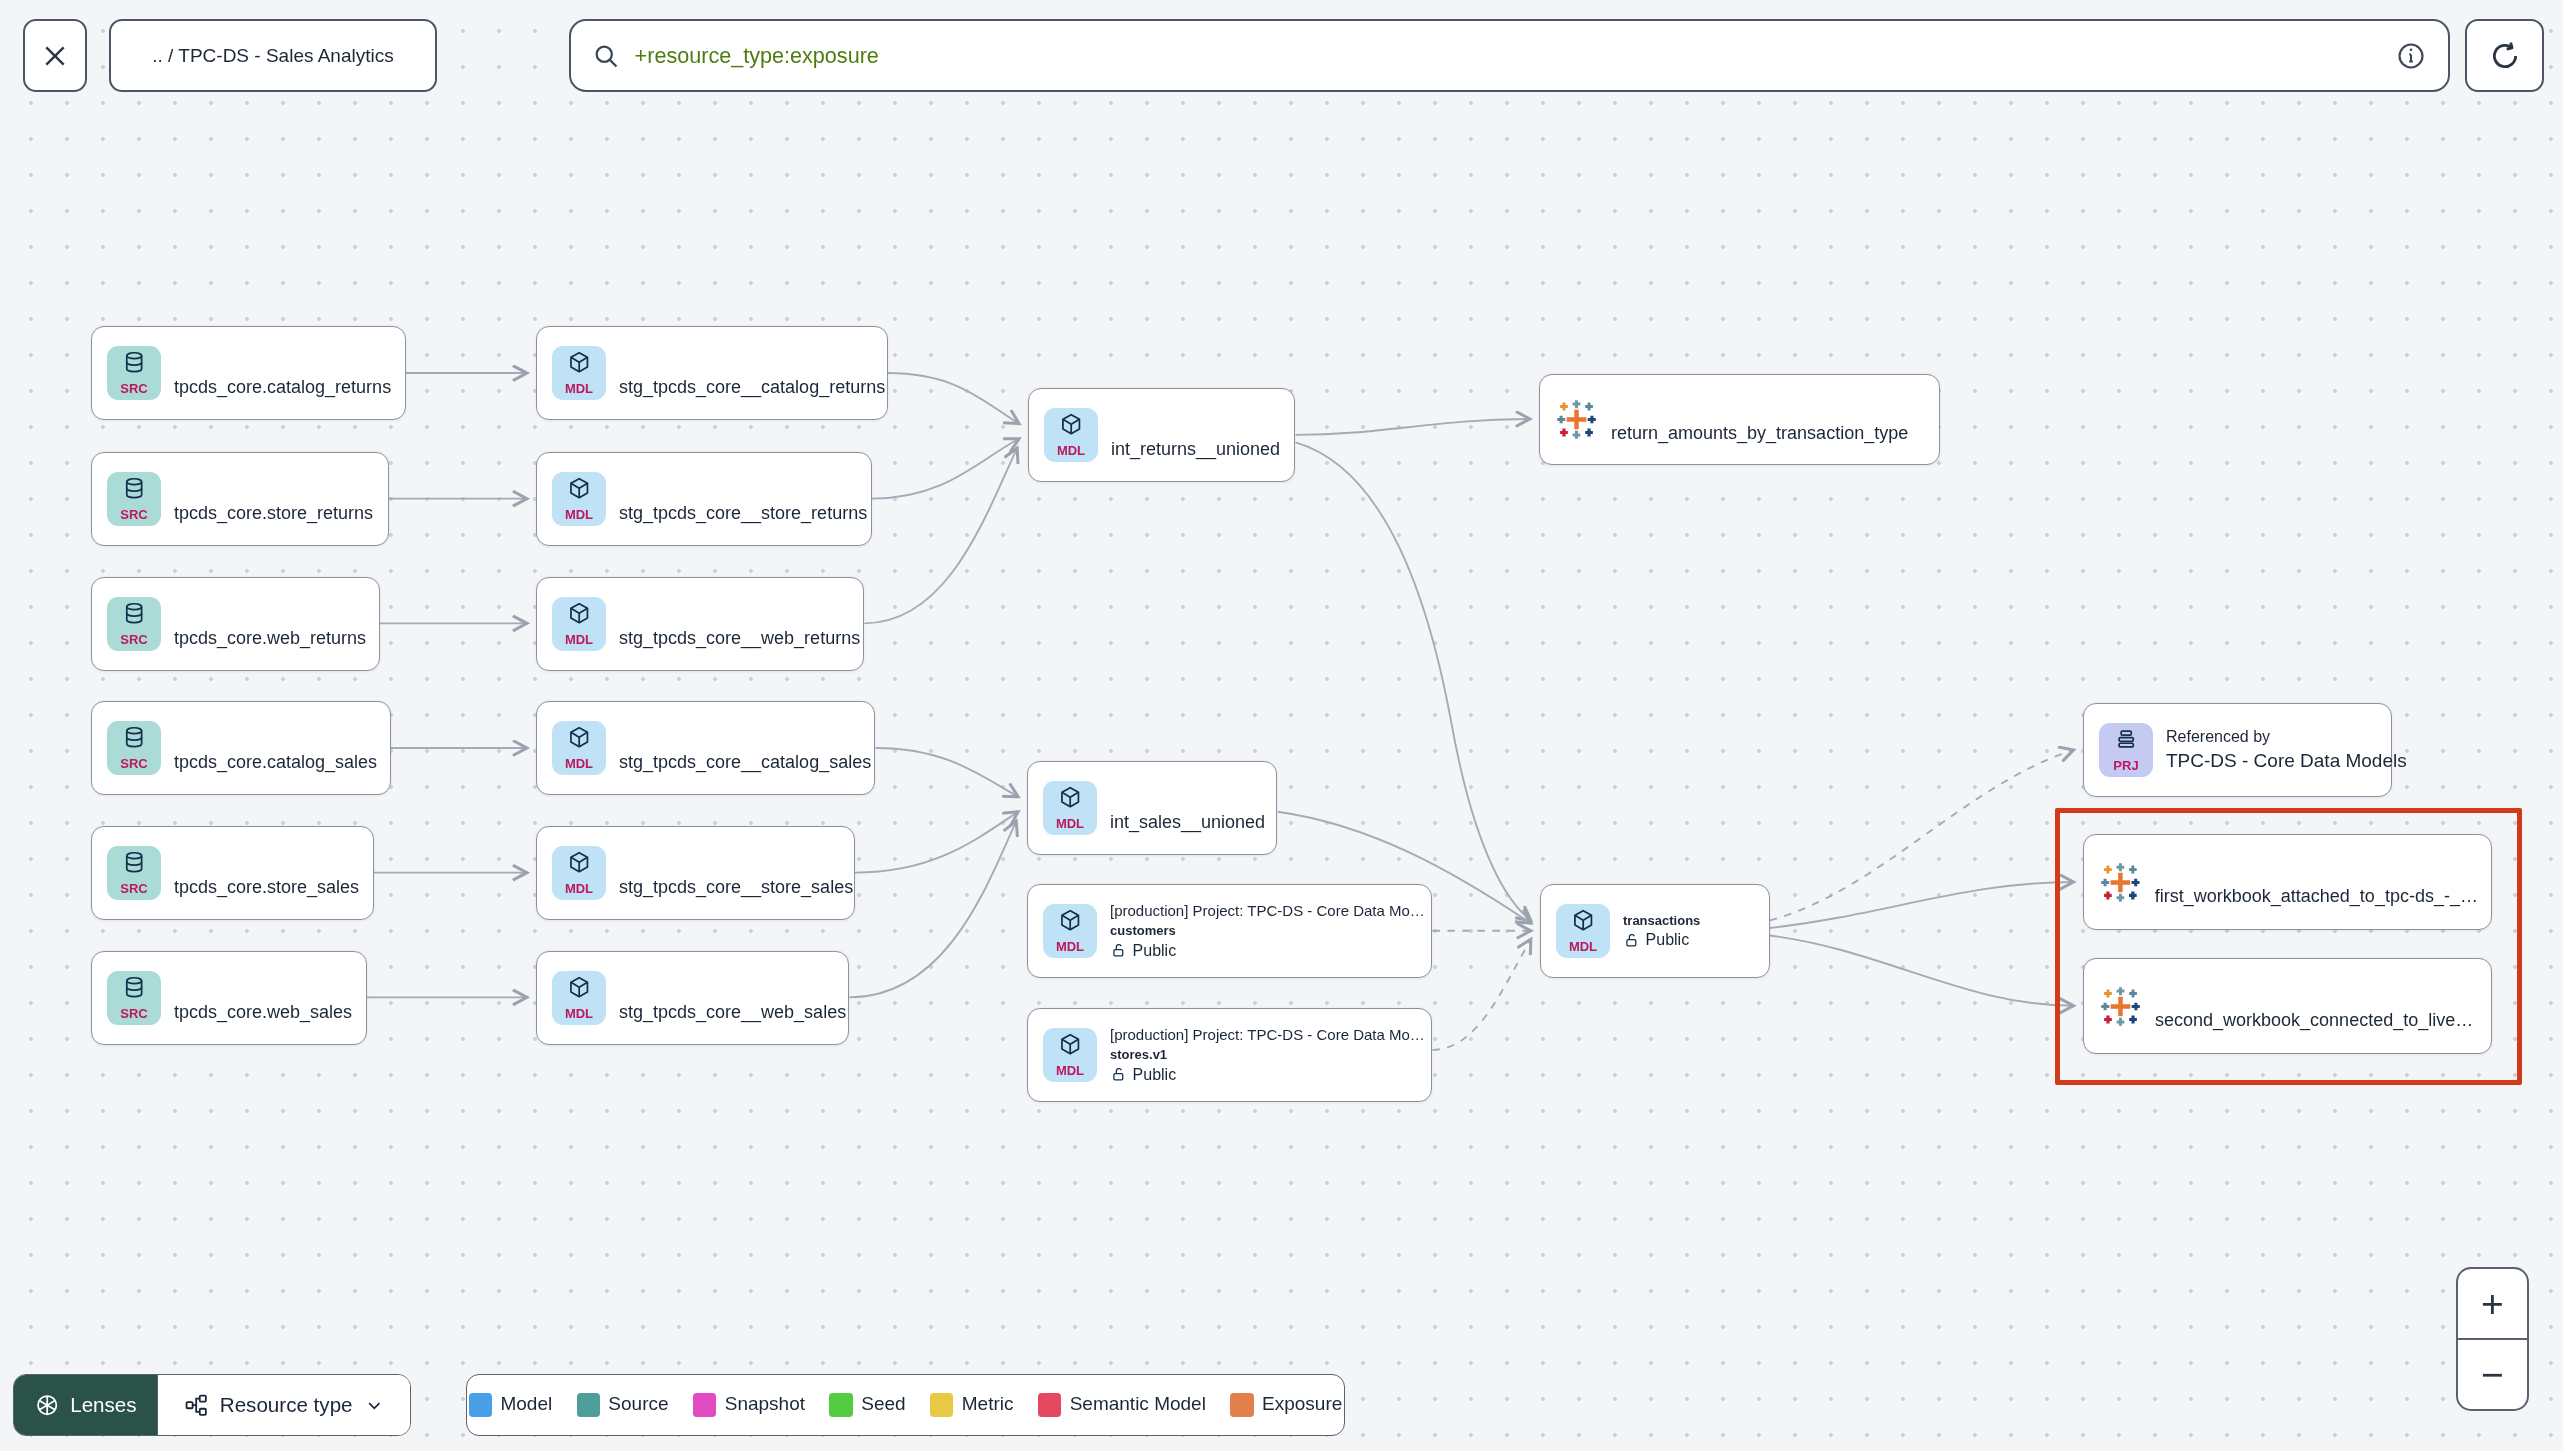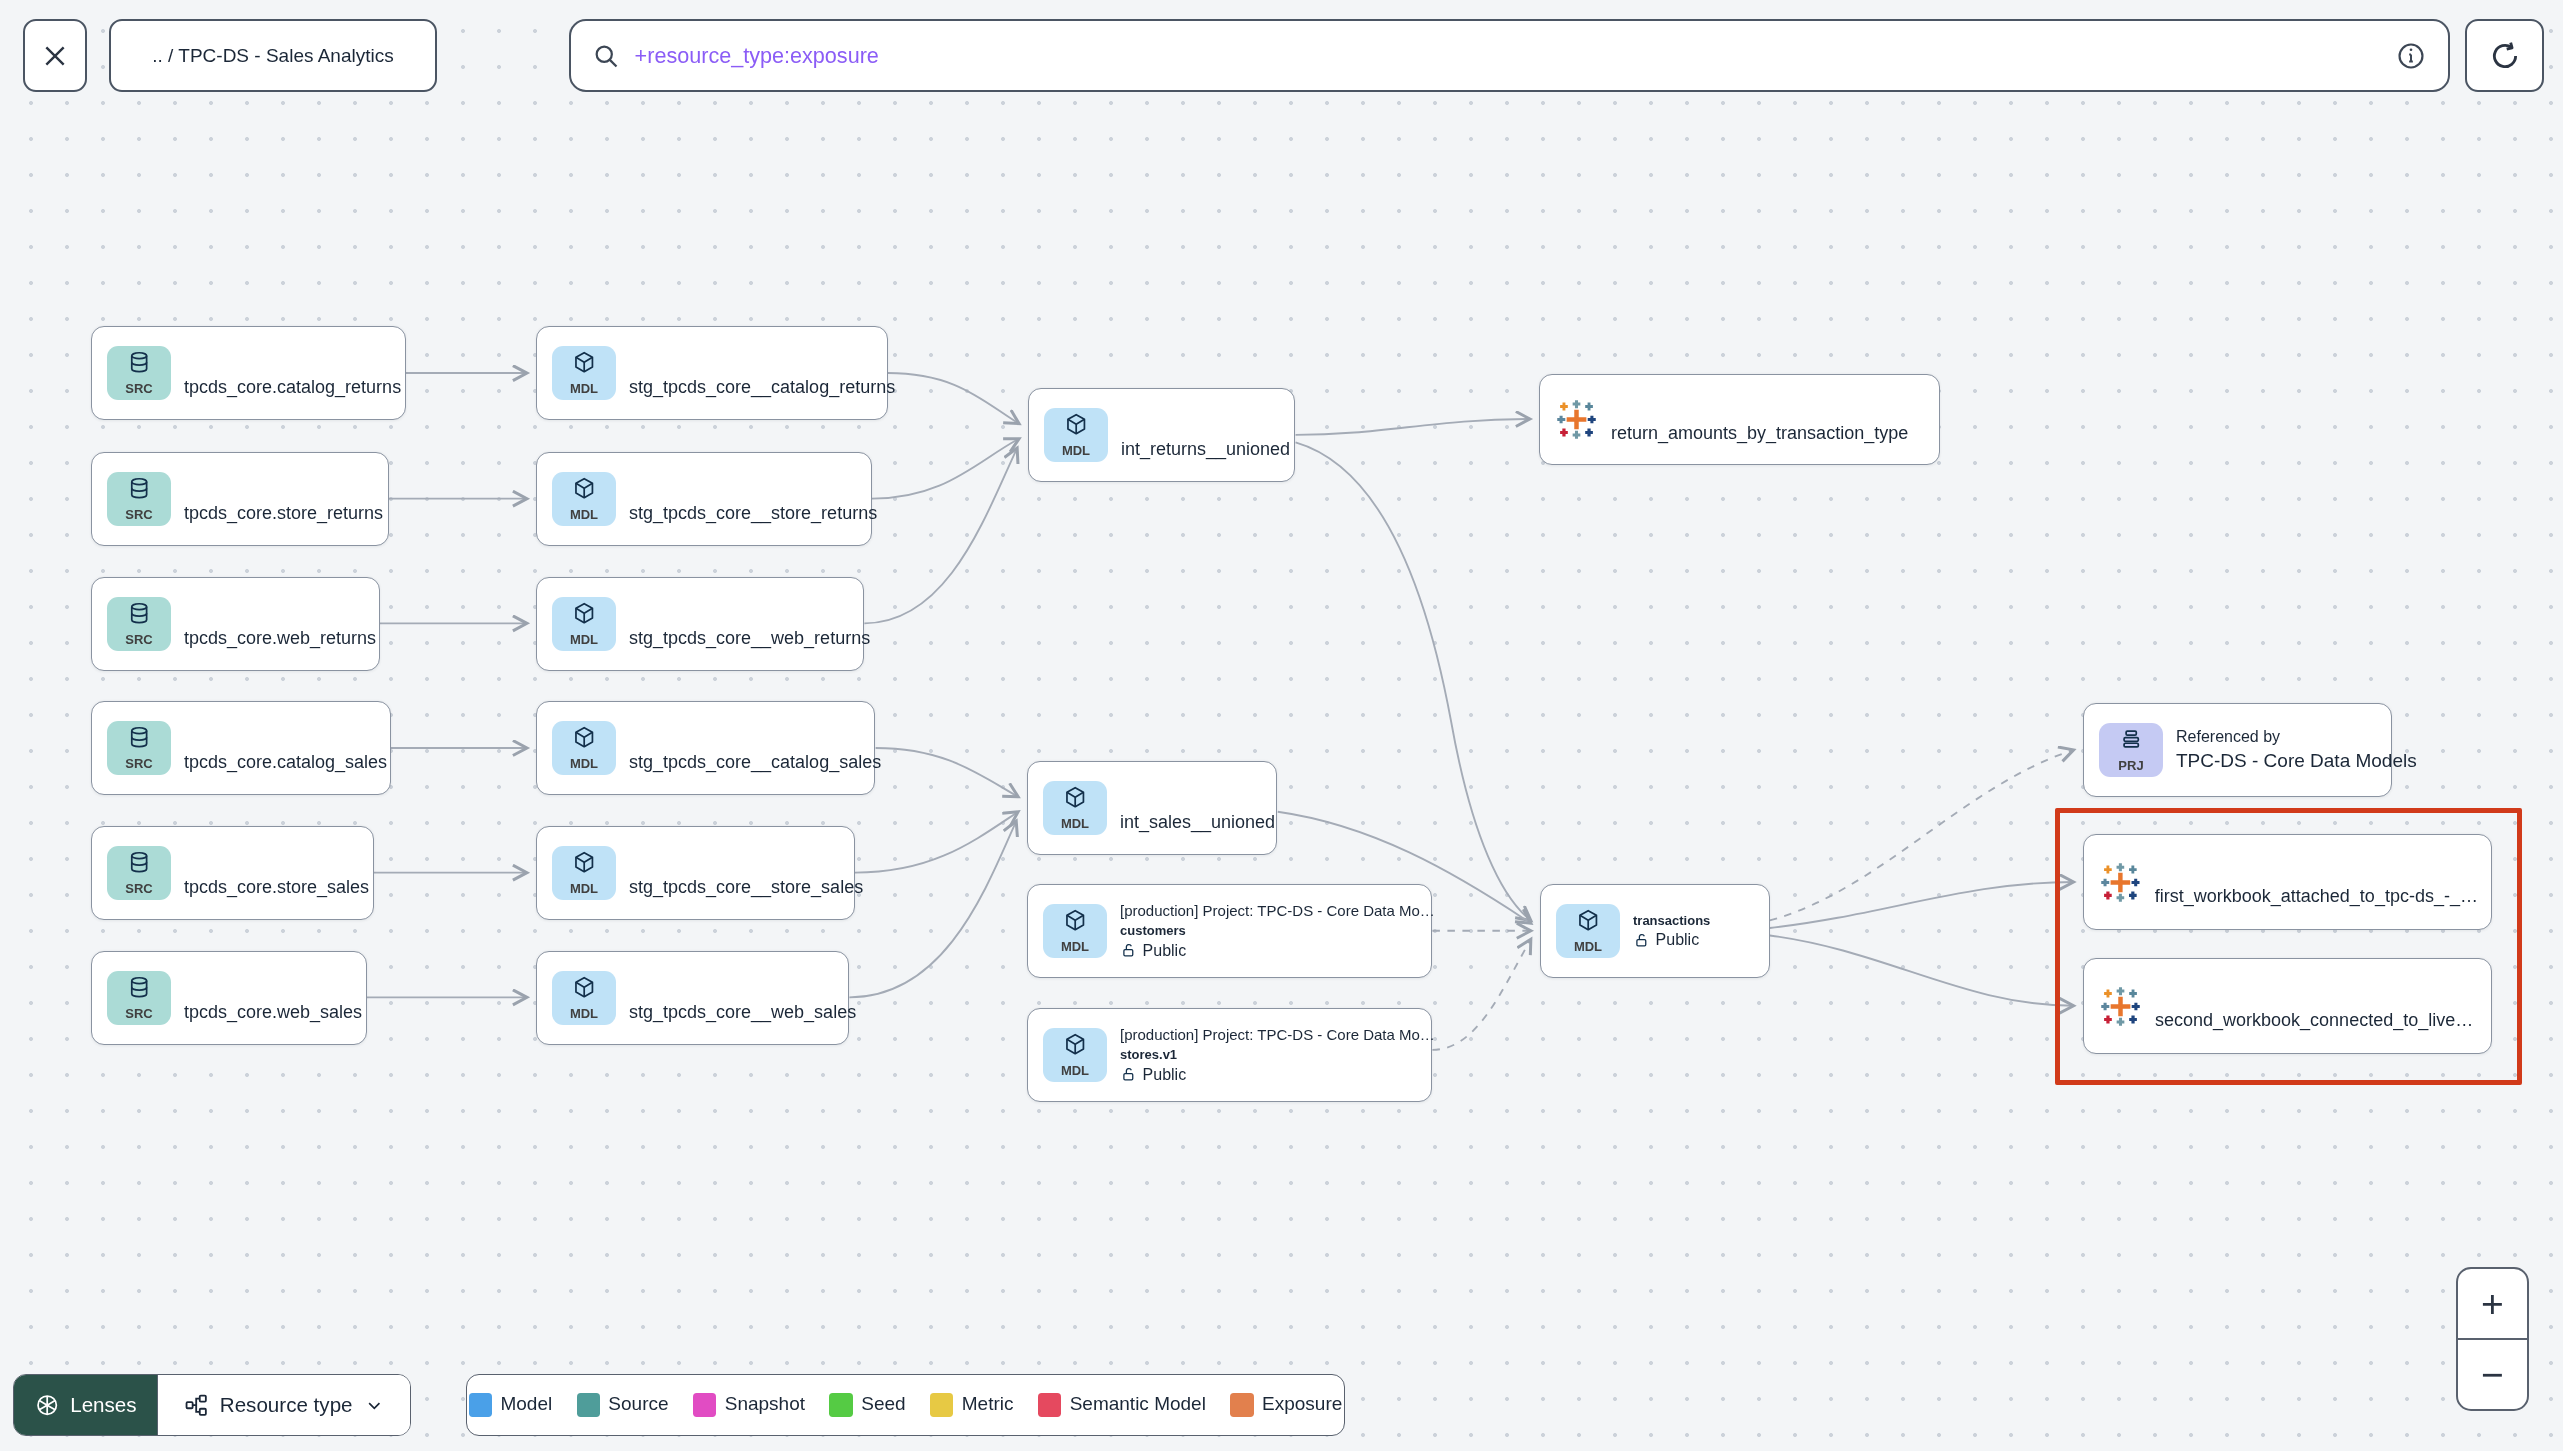--- a/index.html
+++ b/index.html
@@ -16,33 +16,33 @@
     display:flex;align-items:center;justify-content:center;box-sizing:border-box;
     font-size:19px;color:#1b2737;
   }
   .searchbar{
     position:absolute;left:569px;top:19px;width:1881px;height:73px;
     background:#fff;border:2.3px solid #4b5563;border-radius:17px;
     display:flex;align-items:center;box-sizing:border-box;padding:0 20.6px;gap:13px;
   }
   .searchbar input{
     flex:1;border:none;outline:none;font-family:"Liberation Sans",sans-serif;
-    font-size:21.6px;color:#8b5cf6;background:transparent;
+    font-size:21.6px;color:#4d7c0f;background:transparent;
   }
   
   .node{
     position:absolute;background:#fff;border:1.9px solid #8a93a1;border-radius:13px;
     display:flex;align-items:center;gap:13px;padding:0 15px;box-sizing:border-box;
     font-size:18px;box-shadow:0 0.9px 2.8px rgba(20,30,45,.07);
   }
   .node .label{white-space:nowrap;margin-top:28px;}
   .badge{
-    width:64px;height:54px;border-radius:11.2px;flex:0 0 auto;
+    width:54px;height:54px;border-radius:11.2px;flex:0 0 auto;
     display:flex;flex-direction:column;align-items:center;justify-content:center;
-    font-size:13px;font-weight:700;color:#404040;line-height:1.05;gap:8px;
+    font-size:13px;font-weight:700;color:#be185d;line-height:1.05;gap:8px;
   }
   .badge svg{display:block;}
   .badge.src{background:#abdbd6;}
   .badge.mdl{background:#bfe2f7;}
   .badge.prj{background:#c5caf3;}
   .meta{display:flex;flex-direction:column;justify-content:center;gap:3.7px;min-width:0;}
   .meta .proj{font-size:15px;white-space:nowrap;}
   .meta .name{font-size:13px;font-weight:700;white-space:nowrap;}
   .meta .pub{display:flex;align-items:center;gap:5.6px;font-size:16px;white-space:nowrap;}
   .meta .refhead{font-size:16px;white-space:nowrap;}

